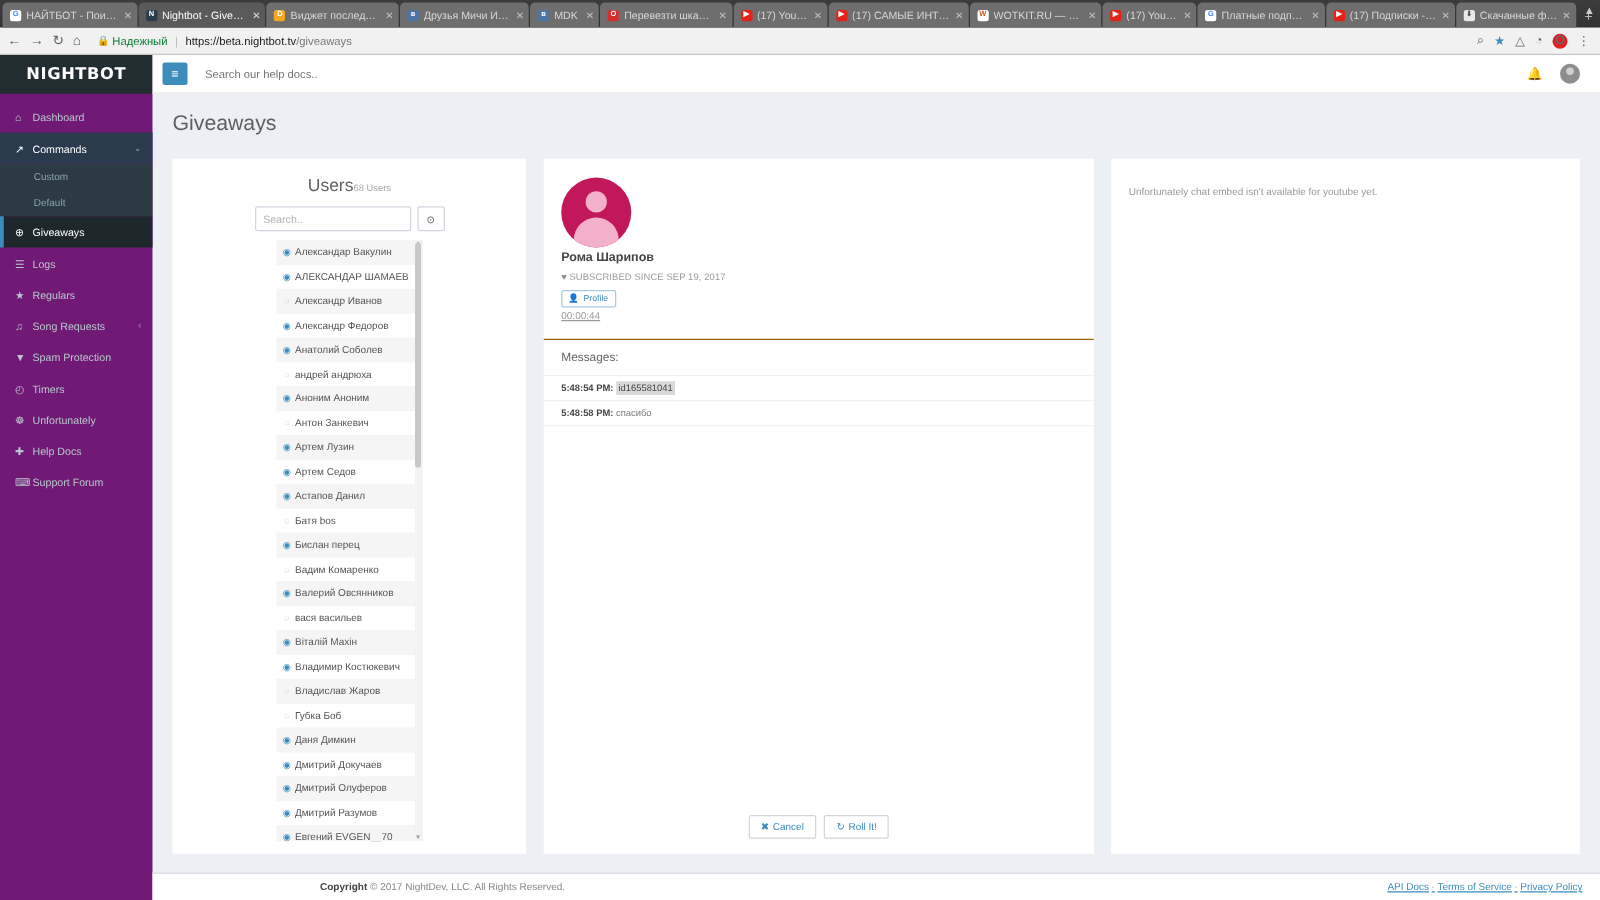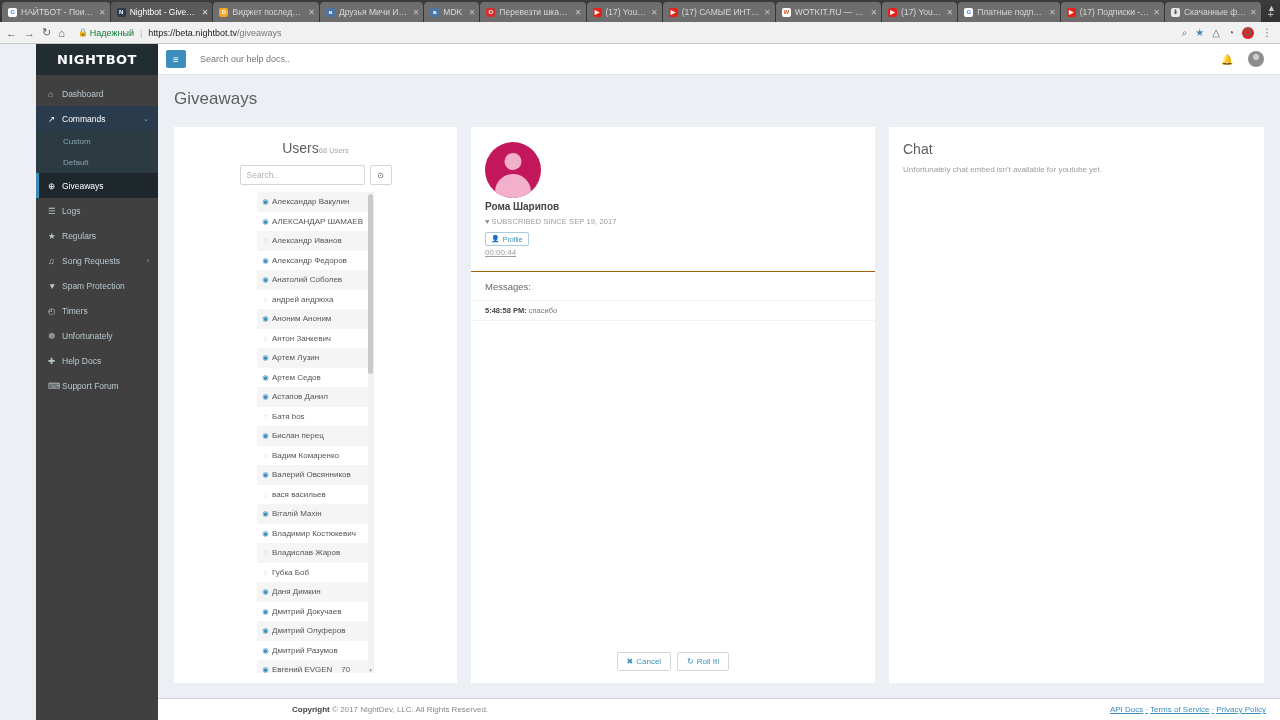--- a/index.html
+++ b/index.html
@@ -73,21 +73,21 @@
   .op-badge {
     width:12px;height:12px;border-radius:50%;
     background:#e02020;color:#fff;font-size:8px;font-weight:bold;
     display:inline-flex;align-items:center;justify-content:center;
   }
 
   
   .app { display: flex; width: 1280px; height: 676px; }
 
   
-  .sidebar { width: 122px; background: #404040; flex: 0 0 122px; margin-left: 36px; }
+  .sidebar { width: 122px; background: #701a75; flex: 0 0 122px; }
   .brand {
     height: 31px; background: #222d32;
     display: flex; align-items: center; justify-content: center;
   }
   .brand-text {
     color: #fff; font-size: 13px; font-weight: bold;
     letter-spacing: .5px; font-family: "DejaVu Sans", sans-serif;
   }
   .side-menu { padding-top: 6px; }
   .side-item {
@@ -599,38 +599,38 @@
               <span>👤</span>
               <span>Profile</span>
             </button>
           </div>
           <div class="ptimer">00:00:44</div>
         </div>
 
         <div class="messages-wrap">
           <div class="msg-head">Messages:</div>
           <div id="msglist">
+              <div class="msg-row"><span class="msg-time">5:48:54 PM:</span> <span class="msg-text hl">id165581041</span></div>
               <div class="msg-row"><span class="msg-time">5:48:58 PM:</span> <span class="msg-text">спасибо</span></div>
             </div>
           <div class="msg-fill"></div>
           <div class="actions">
             <button class="act-btn">
               <span>✖</span>
               <span>Cancel</span>
             </button>
             <button class="act-btn">
               <span>↻</span>
               <span>Roll It!</span>
             </button>
           </div>
         </div>
       </div>
 
       <div class="card chat-panel">
-        <div class="chat-title">Chat</div>
         <div class="chat-note">Unfortunately chat embed isn't available for youtube yet.</div>
       </div>
 
     </div>
 
     <div class="footer">
       <span><b>Copyright</b>
       <span>© 2017 NightDev, LLC. All Rights Reserved.</span></span>
       <span class="footer-right" id="footlinks"><a>API Docs</a><span class="dot">·</span><a>Terms of Service</a><span class="dot">·</span><a>Privacy Policy</a></span>
     </div>

